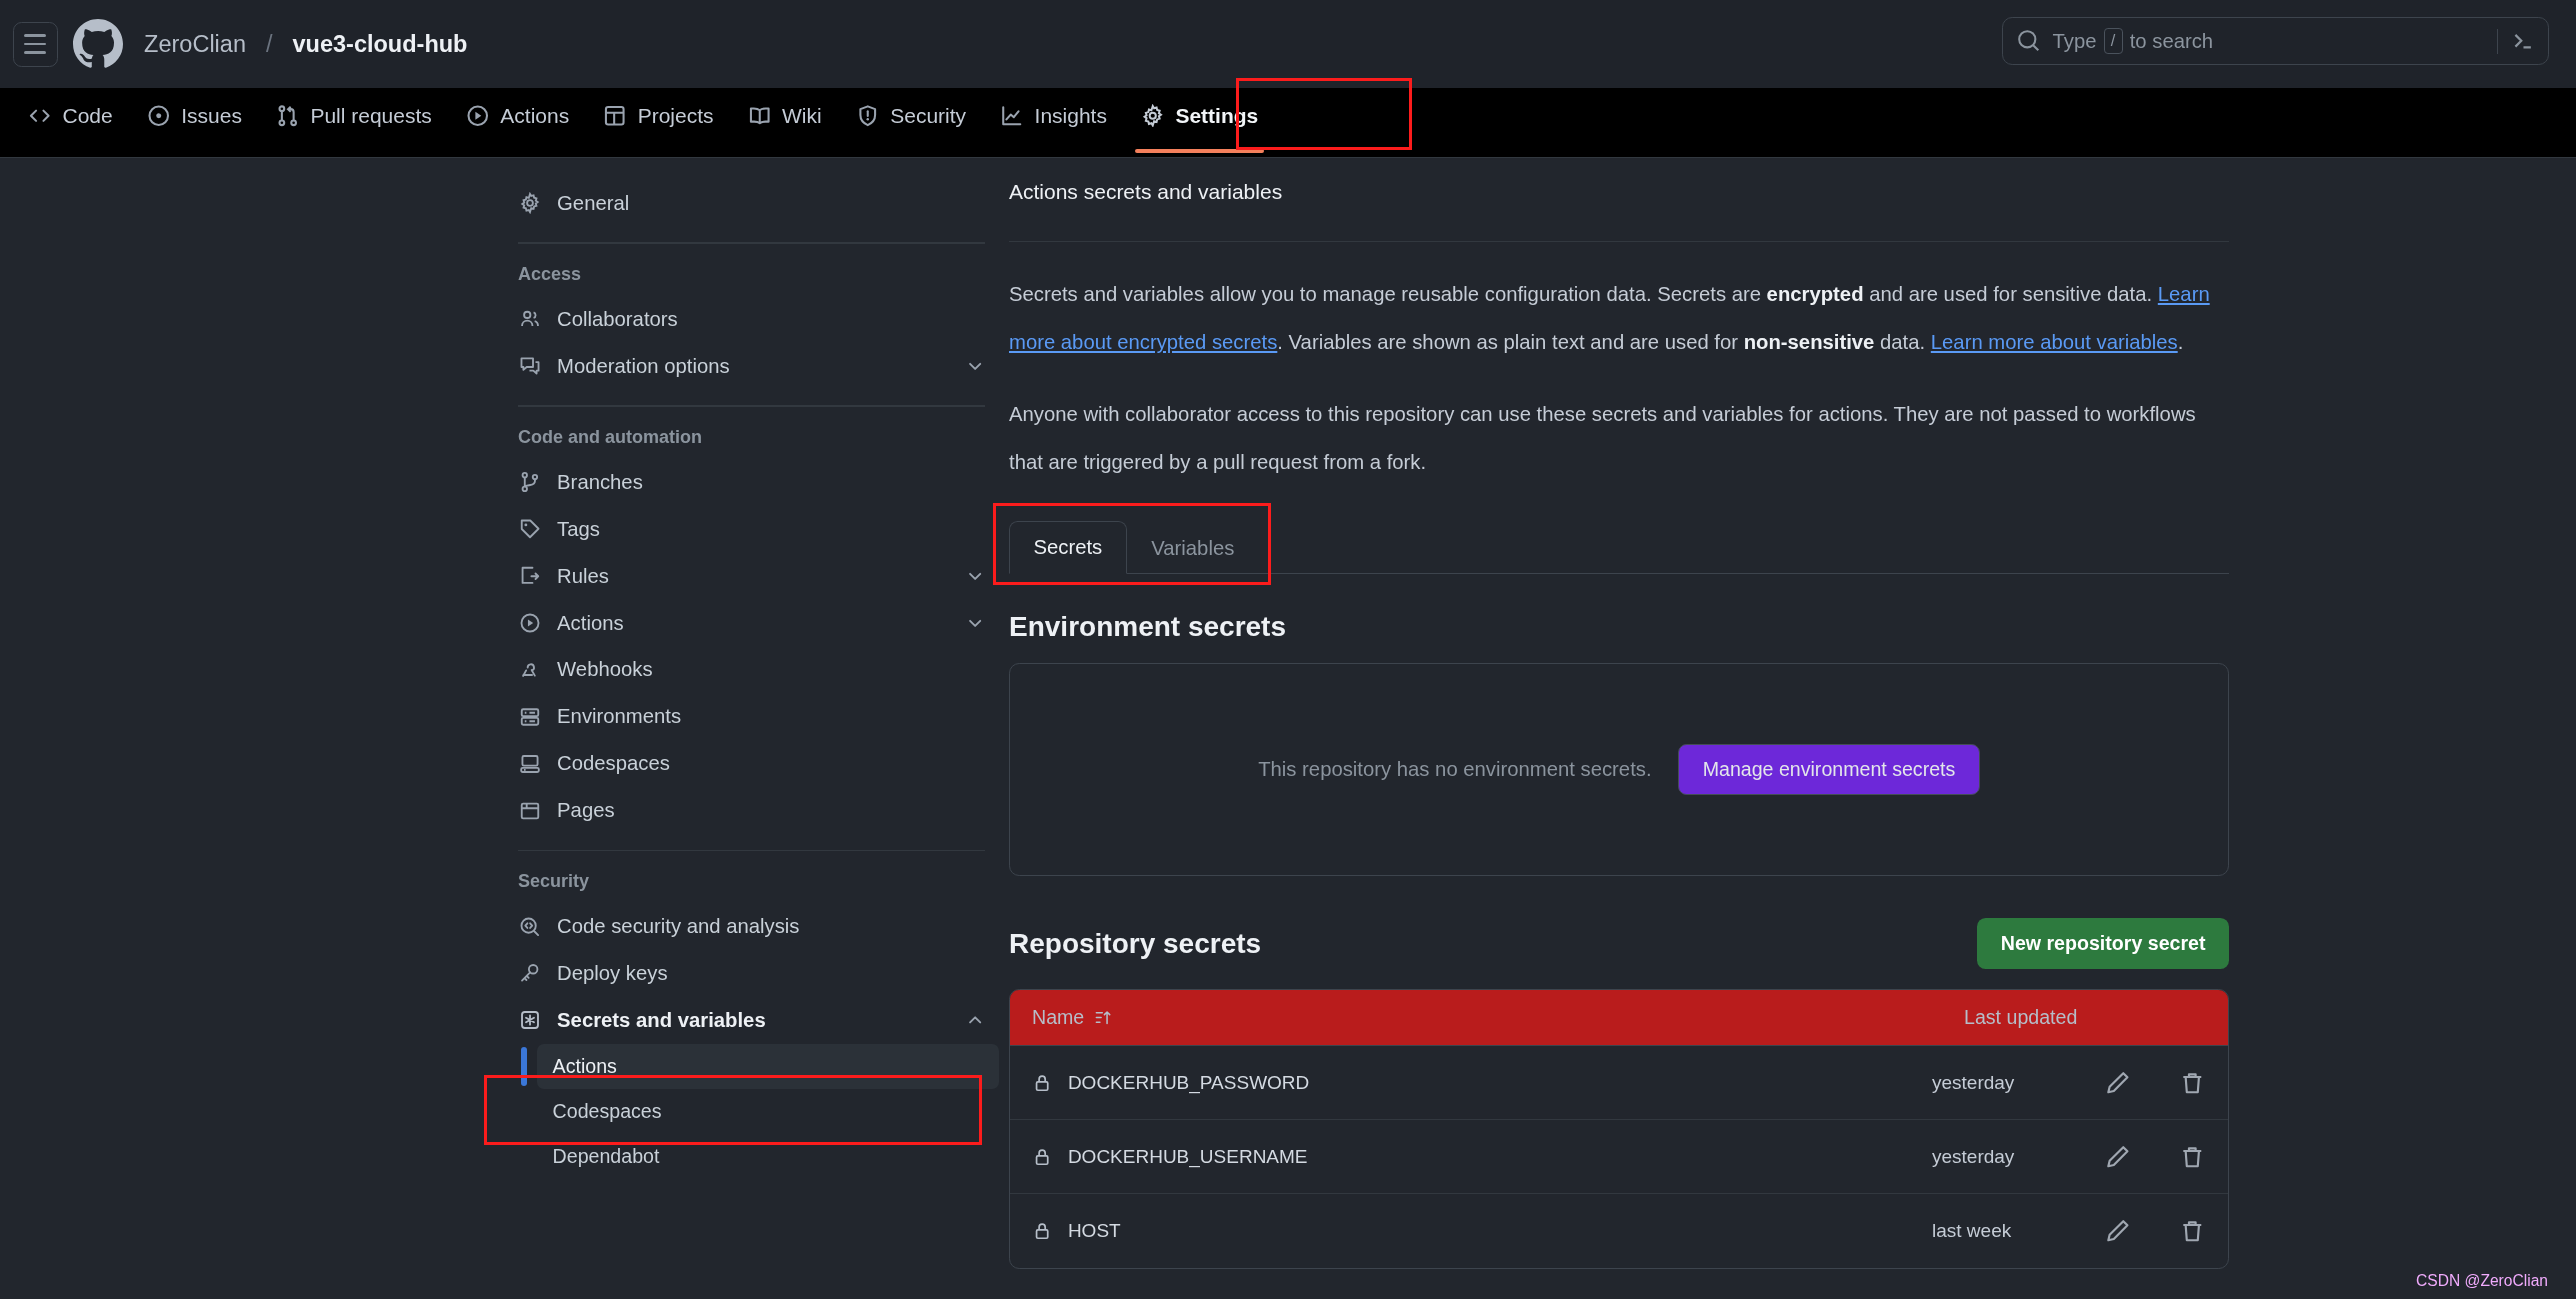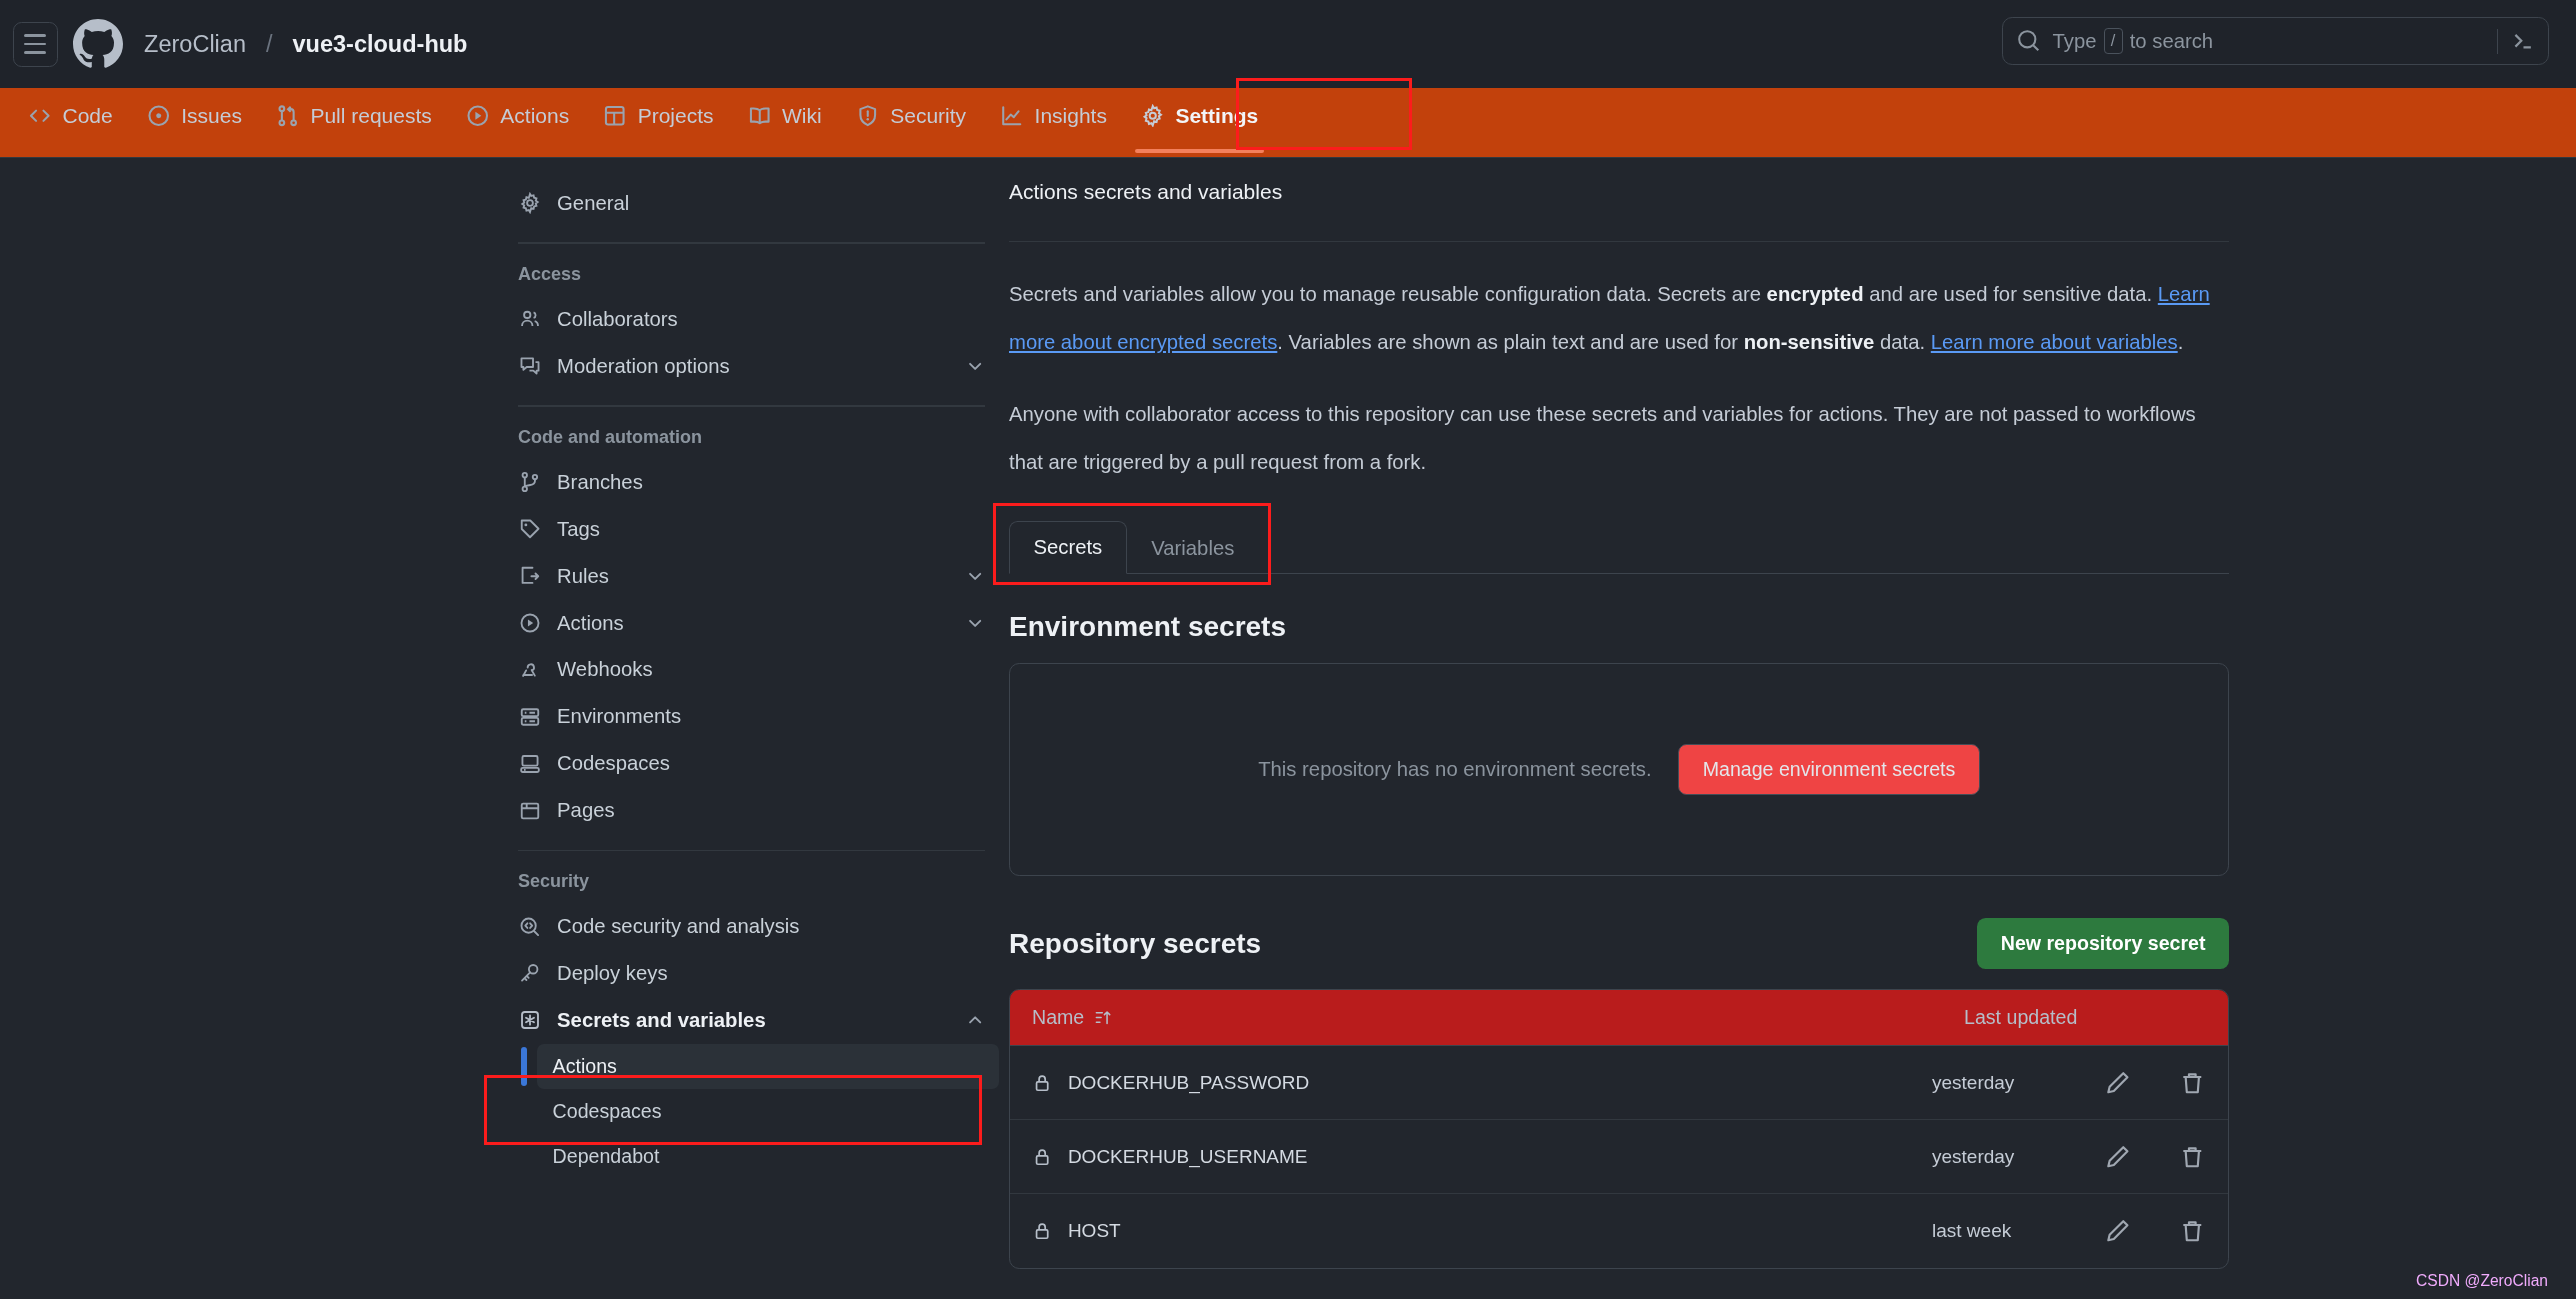--- a/index.html
+++ b/index.html
@@ -53,21 +53,21 @@
     border: 1.1px solid #4a525c; border-radius: 3.9px;
     padding: 0px 6.3px; font-size: 16.4px; line-height: 23.5px; color: #8b949e;
   }
   .search-divider { width:1.1px; height: 25px; background: #3d444d; margin-right: 12.5px; }
   .terminal-icon { width: 23.5px; height: 23.5px; }
 
   
   .repo-nav {
     position: absolute; top: 88px; left: 0;
     width: 2576px; height: 70px;
-    background: #c2410c;
+    background: #000000;
     border-bottom: 1.3px solid #32383f;
     display: flex; align-items: flex-start; padding-left: 11px;
   }
   .nav-item {
     display: flex; align-items: center; gap: 11px;
     padding: 15.6px 17px; font-size: 21px; color: #c5ccd6;
     position: relative; cursor: pointer; white-space: nowrap;
   }
   .nav-item svg { flex: 0 0 auto; }
   .nav-item.active { color: #f2f5f8; font-weight: bold; }
@@ -149,21 +149,21 @@
 
   .section-title { font-size: 28px; color: #eef1f5; font-weight: bold; margin: 38px 0 20.3px 0; }
 
   .empty-box {
     border: 1.3px solid #3d444d; border-radius: 10.2px;
     height: 213px; display: flex; flex-direction: row;
     align-items: center; justify-content: center; gap: 26.6px;
   }
   .empty-msg { font-size: 20.3px; color: #8b949e; }
   .btn-secondary {
-    background: #ef4444; border: 1.3px solid #454d57; border-radius: 8.6px;
+    background: #6d28d9; border: 1.3px solid #454d57; border-radius: 8.6px;
     color: #e3e6ea; font-size: 19.6px; padding: 13.3px 23.5px; cursor: pointer;
     font-family: "Liberation Sans", sans-serif;
   }
 
   .sec-head { display: flex; align-items: center; justify-content: space-between; margin: 42px 0 20.3px 0; }
   .btn-primary {
     background: #2d7a3e; border: none; border-radius: 8.6px;
     color: #ffffff; font-size: 19.6px; font-weight: bold;
     padding: 14px 23.5px; cursor: pointer;
     font-family: "Liberation Sans", sans-serif;

